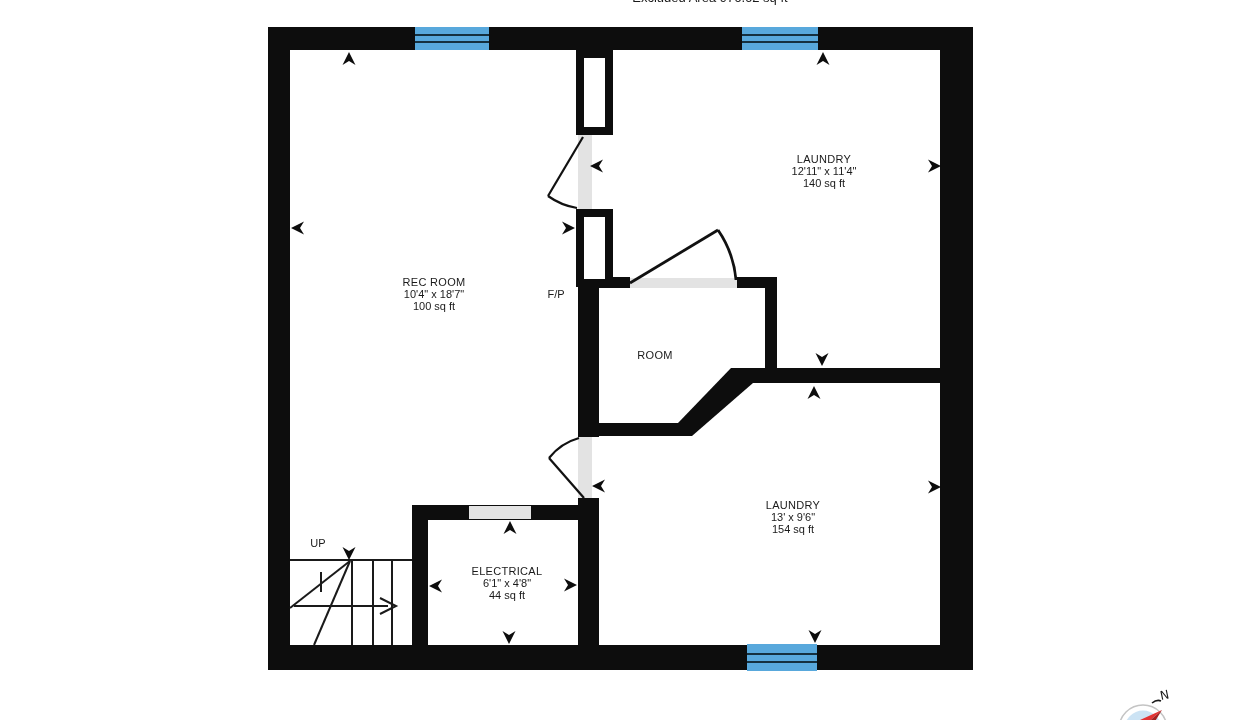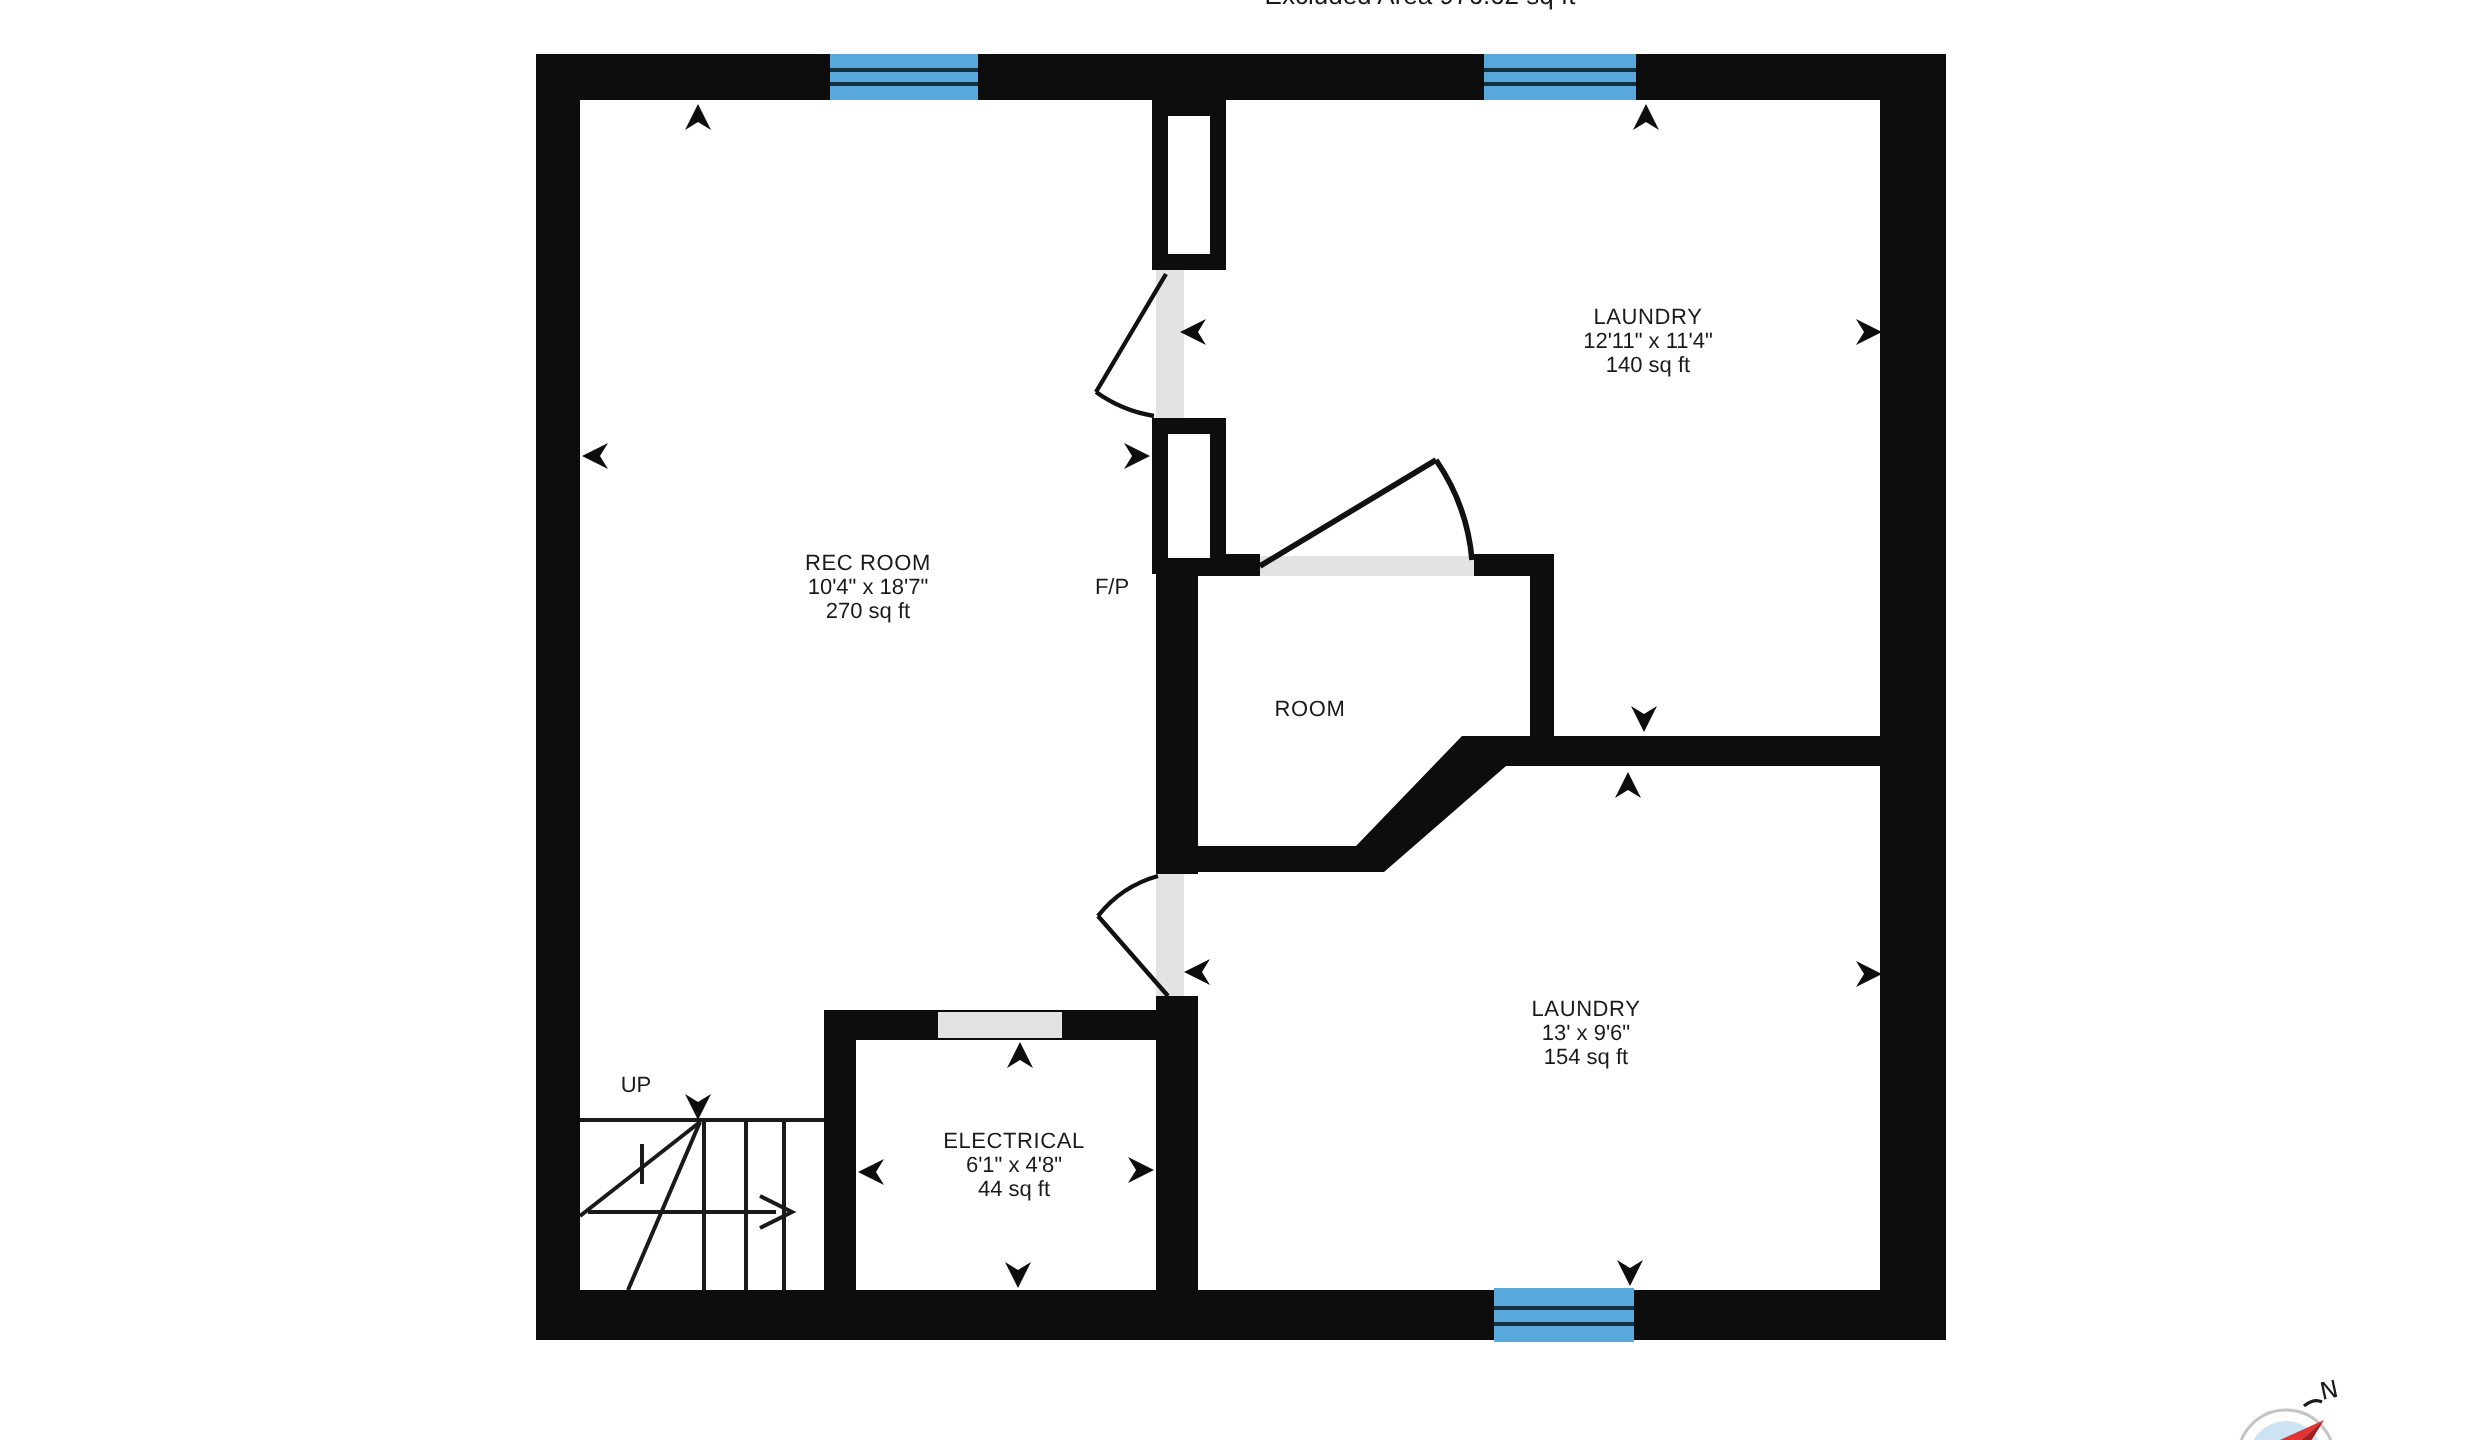--- a/index.html
+++ b/index.html
@@ -138,21 +138,21 @@
       <polygon points="1162,710 1127,741 1140,720" fill="var(--needle-red)"></polygon>
       <polygon points="1162,710 1127,741 1149,731" fill="var(--needle-dark)"></polygon>
       <path d="M1152,703 q5,-4 9,-2" stroke="#1a1a1a" stroke-width="1.6" fill="none"></path>
       <text x="1161" y="700" font-size="12" font-family="DejaVu Sans, sans-serif" fill="#1a1a1a" transform="rotate(-12 1161 700)">N</text>
     </g>
   </svg>
 
   <div class="room-label" style="left:434px;top:276px;">
     <div class="rname">REC ROOM</div>
     <div class="rdims">10'4" x 18'7"</div>
-    <div class="rarea">270 sq ft</div>
+    <div class="rarea">100 sq ft</div>
   </div>
 
   <div class="room-label" style="left:824px;top:153px;">
     <div class="rname">LAUNDRY</div>
     <div class="rdims">12'11" x 11'4"</div>
     <div class="rarea">140 sq ft</div>
   </div>
 
   <div class="room-label" style="left:655px;top:349px;">
     <div class="rname">ROOM</div>

